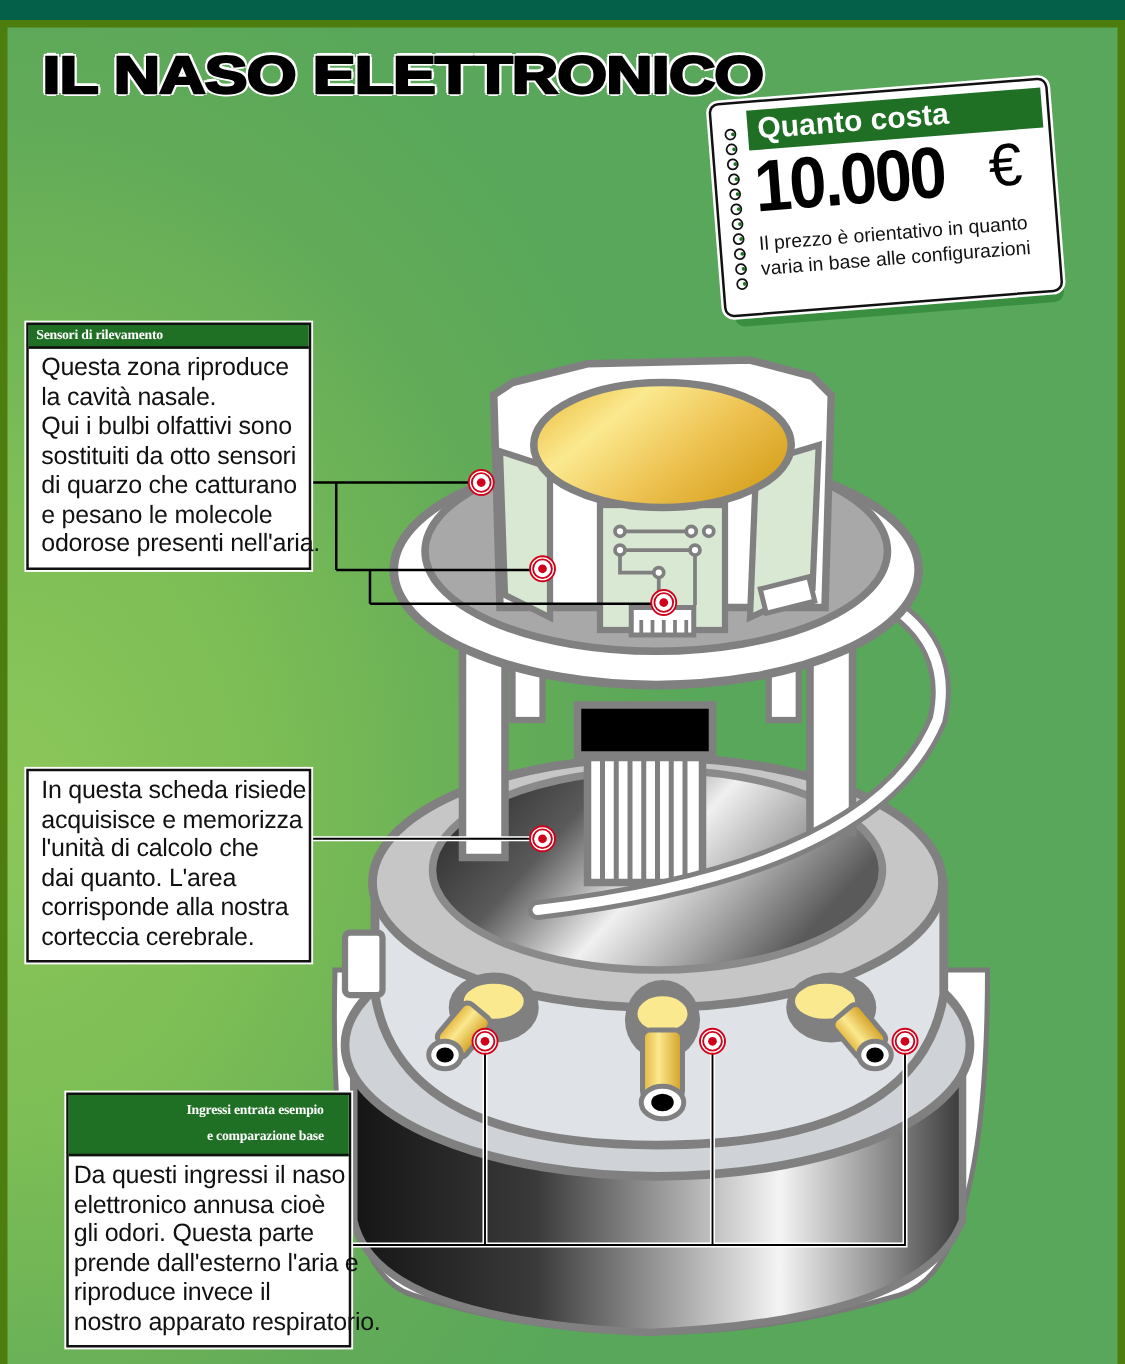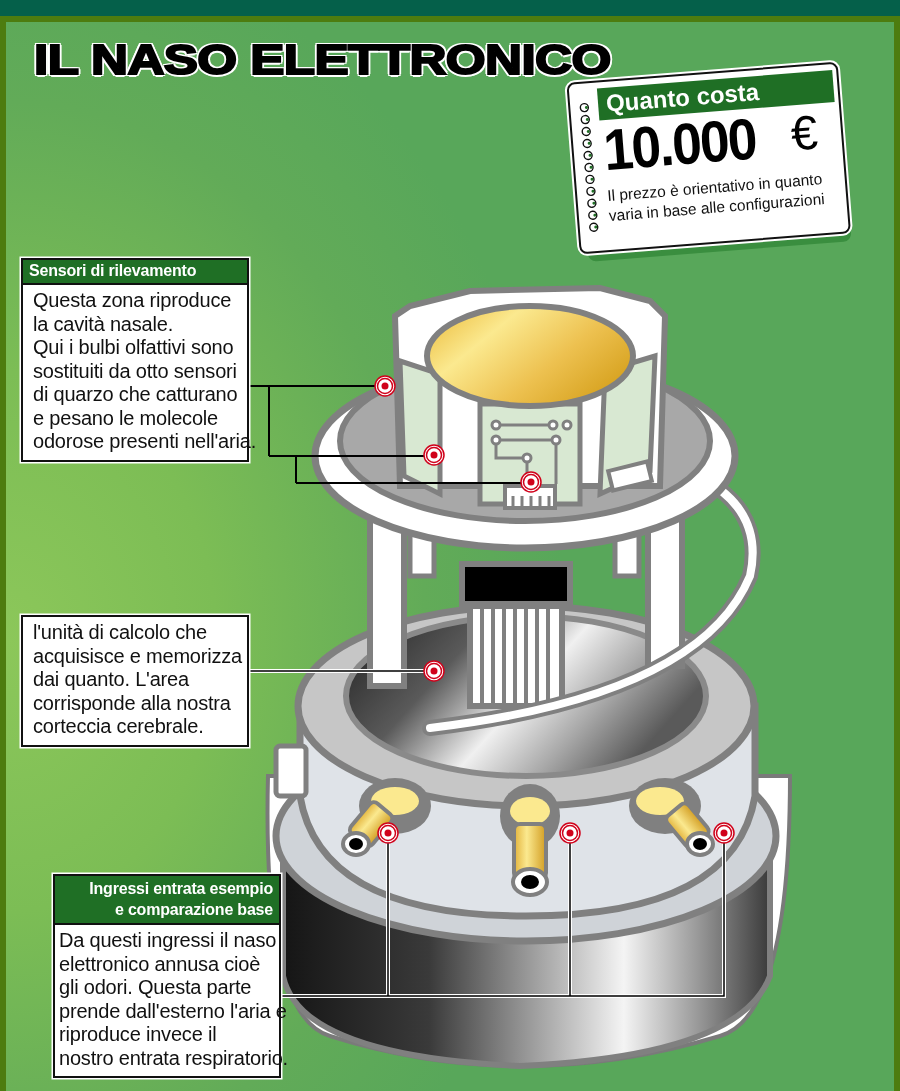--- a/index.html
+++ b/index.html
@@ -6,22 +6,22 @@
   body { width:900px; height:1091px; overflow:hidden; background:#05604a; font-family:"Liberation Sans", sans-serif; }
   .frame { position:absolute; left:0; top:16px; width:900px; height:1091px; background:#4d7c0f; }
   .canvas { position:absolute; left:6px; top:6px; width:888px; height:1076px;
     background: radial-gradient(ellipse 700px 900px at 0px 620px, #8cc75a 0%, #7cbd55 30%, #62ab58 60%, #58a75a 80%, #58a75a 100%);
     overflow:hidden; }
   .title { position:absolute; left:28px; top:14px; font-family:"Liberation Sans", sans-serif; font-weight:900; font-size:42px;
     letter-spacing:-0.5px; color:#000; transform:scaleX(1.22); transform-origin:left top;
     -webkit-text-stroke: 2px #000; text-shadow: 0 0 0 #fff, 2px 2px 0 #fff, -2px -2px 0 #fff, 2px -2px 0 #fff, -2px 2px 0 #fff, 0 2.5px 0 #fff, 0 -2.5px 0 #fff, 2.5px 0 0 #fff, -2.5px 0 0 #fff; }
   svg.device { position:absolute; left:0; top:0; }
   .callout { position:absolute; background:#fff; border:2px solid #111; box-shadow: 0 0 0 1.5px #fff; }
-  .callout .head { background:#1f6f25; color:#fff; font-weight:bold; font-size:16px; padding:2px 6px 3px 6px;
-    border-bottom:2px solid #111; font-stretch:condensed; letter-spacing:-0.2px; }
+  .callout .head { background:#1f6f25; color:#fff; font-weight:bold; font-size:11px; padding:2px 20px 3px 6px;
+    border-bottom:2px solid #111; font-stretch:condensed; letter-spacing:-0.2px;font-family:Liberation Serif, serif; }
   .callout .body { font-size:20px; line-height:23.5px; color:#111; padding:4px 8px 6px 10px; letter-spacing:-0.2px; }
   .callout .line { display:block; white-space:nowrap; }
   .price { position:absolute; left:567px; top:50px; width:272px; height:180px; transform: rotate(-4.5deg); transform-origin: center; }
   .price .shadow { position:absolute; left:8px; top:10px; width:264px; height:170px; background:#3a8e3f; border-radius:8px; }
   .price .card { position:absolute; left:0; top:0; width:268px; height:168px; background:#fff; border:2px solid #111; border-radius:8px; box-shadow:0 0 0 2px #fff; }
   .price .ph { position:absolute; left:28px; top:6px; width:236px; height:32px; background:#1f6f25; color:#fff; font-weight:bold; font-size:24px; line-height:32px; padding-left:8px; box-sizing:border-box; }
   .price .amt { position:absolute; left:30px; top:38px; font-weight:900; font-size:58px; line-height:60px; color:#000; letter-spacing:-2px; transform:scaleX(0.92); transform-origin:left top; }
   .price .eur { position:absolute; left:218px; top:42px; font-size:48px; line-height:50px; color:#000; }
   .price .note { position:absolute; left:30px; top:104px; font-size:15.5px; line-height:20px; color:#111; }
   .price .spiral { position:absolute; left:6px; top:18px; width:16px; height:140px; }
@@ -244,37 +244,38 @@
       <span class="line">Qui i bulbi olfattivi sono</span>
       <span class="line">sostituiti da otto sensori</span>
       <span class="line">di quarzo che catturano</span>
       <span class="line">e pesano le  molecole</span>
       <span class="line">odorose presenti nell'aria.</span>
     </div>
   </div>
 
   <div class="callout" style="left:15px; top:593px; width:224px;">
     <div class="body">
+      <span class="line">In questa scheda risiede</span>
+      <span class="line">acquisisce e memorizza</span>
       <span class="line">l'unità di calcolo che</span>
-      <span class="line">acquisisce e memorizza</span>
       <span class="line">dai quanto. L'area</span>
       <span class="line">corrisponde alla nostra</span>
       <span class="line">corteccia cerebrale.</span>
     </div>
   </div>
 
   <div class="callout" style="left:15px; top:852px; width:224px;margin-left:32px;">
     <div class="head" style="text-align:right; line-height:21px;">
       <span class="line">Ingressi entrata esempio</span>
       <span class="line">e comparazione base</span>
     </div>
     <div class="body" style="padding-left:4px;">
       <span class="line">Da questi ingressi il naso</span>
       <span class="line">elettronico annusa cioè</span>
       <span class="line">gli odori. Questa parte</span>
       <span class="line">prende dall'esterno l'aria e</span>
       <span class="line">riproduce invece il</span>
-      <span class="line">nostro entrata respiratorio.</span>
+      <span class="line">nostro apparato respiratorio.</span>
     </div>
   </div>
 
 </div>
 </div>
 
 </body></html>

